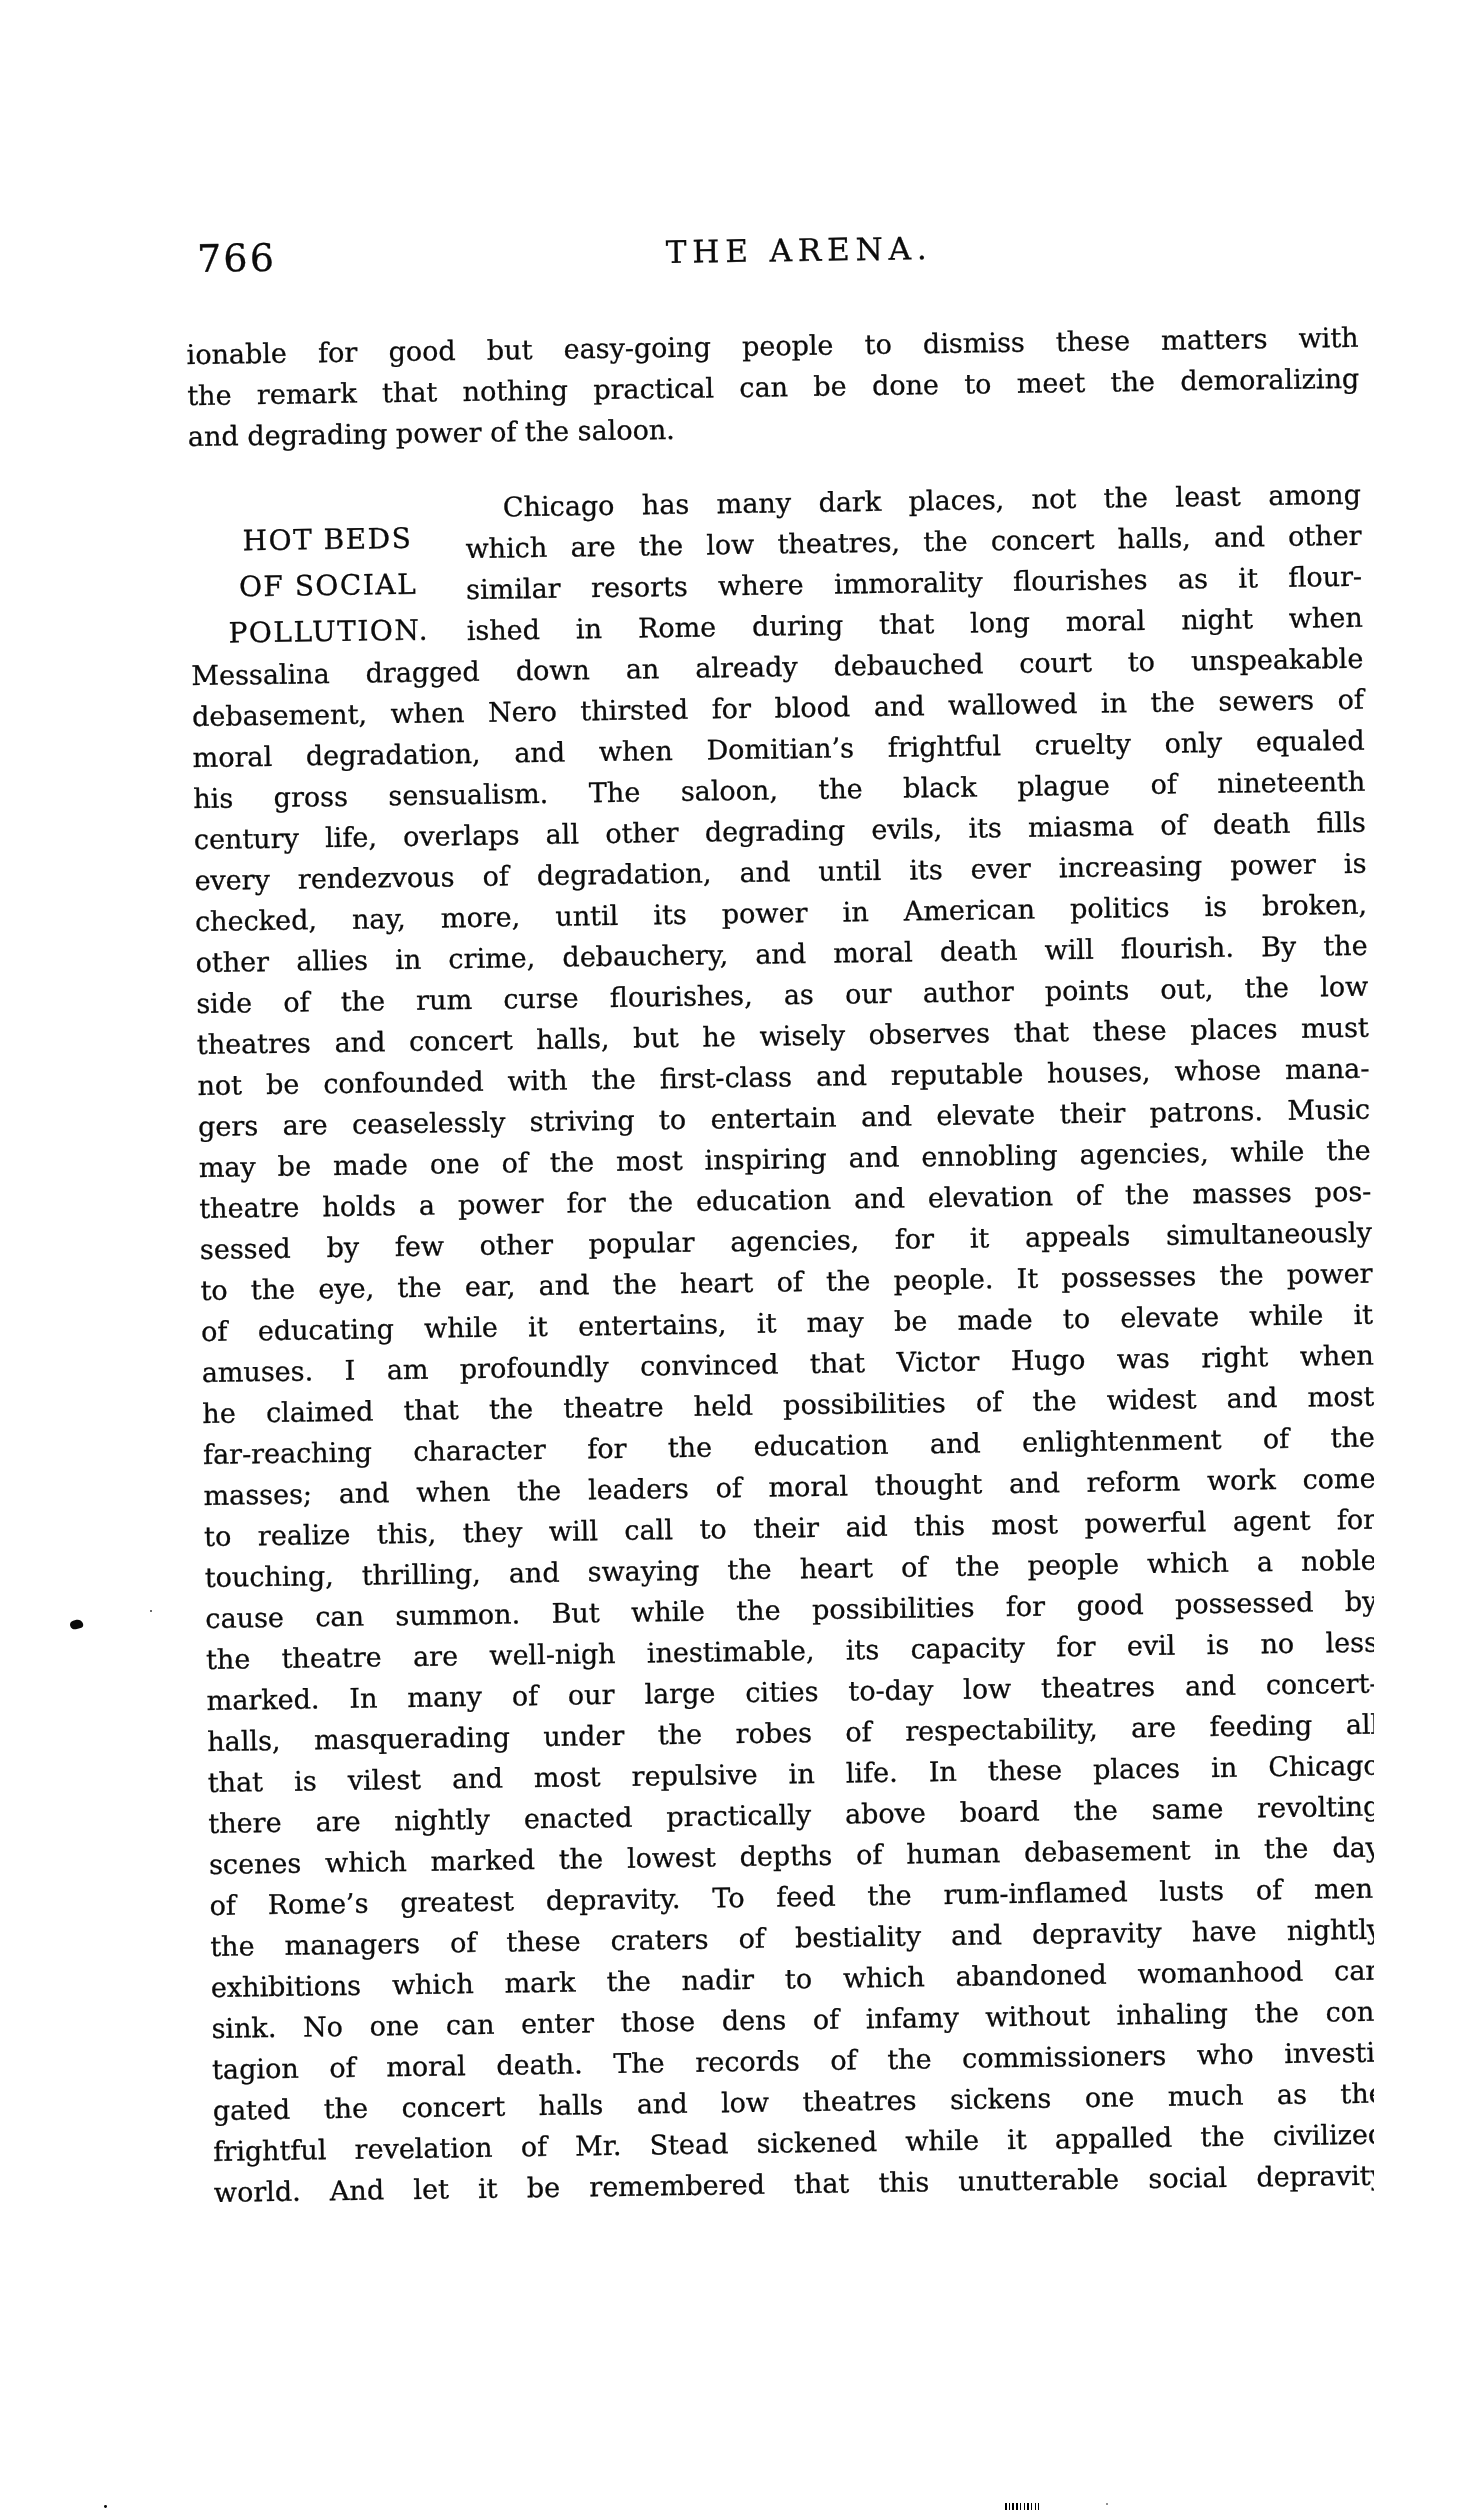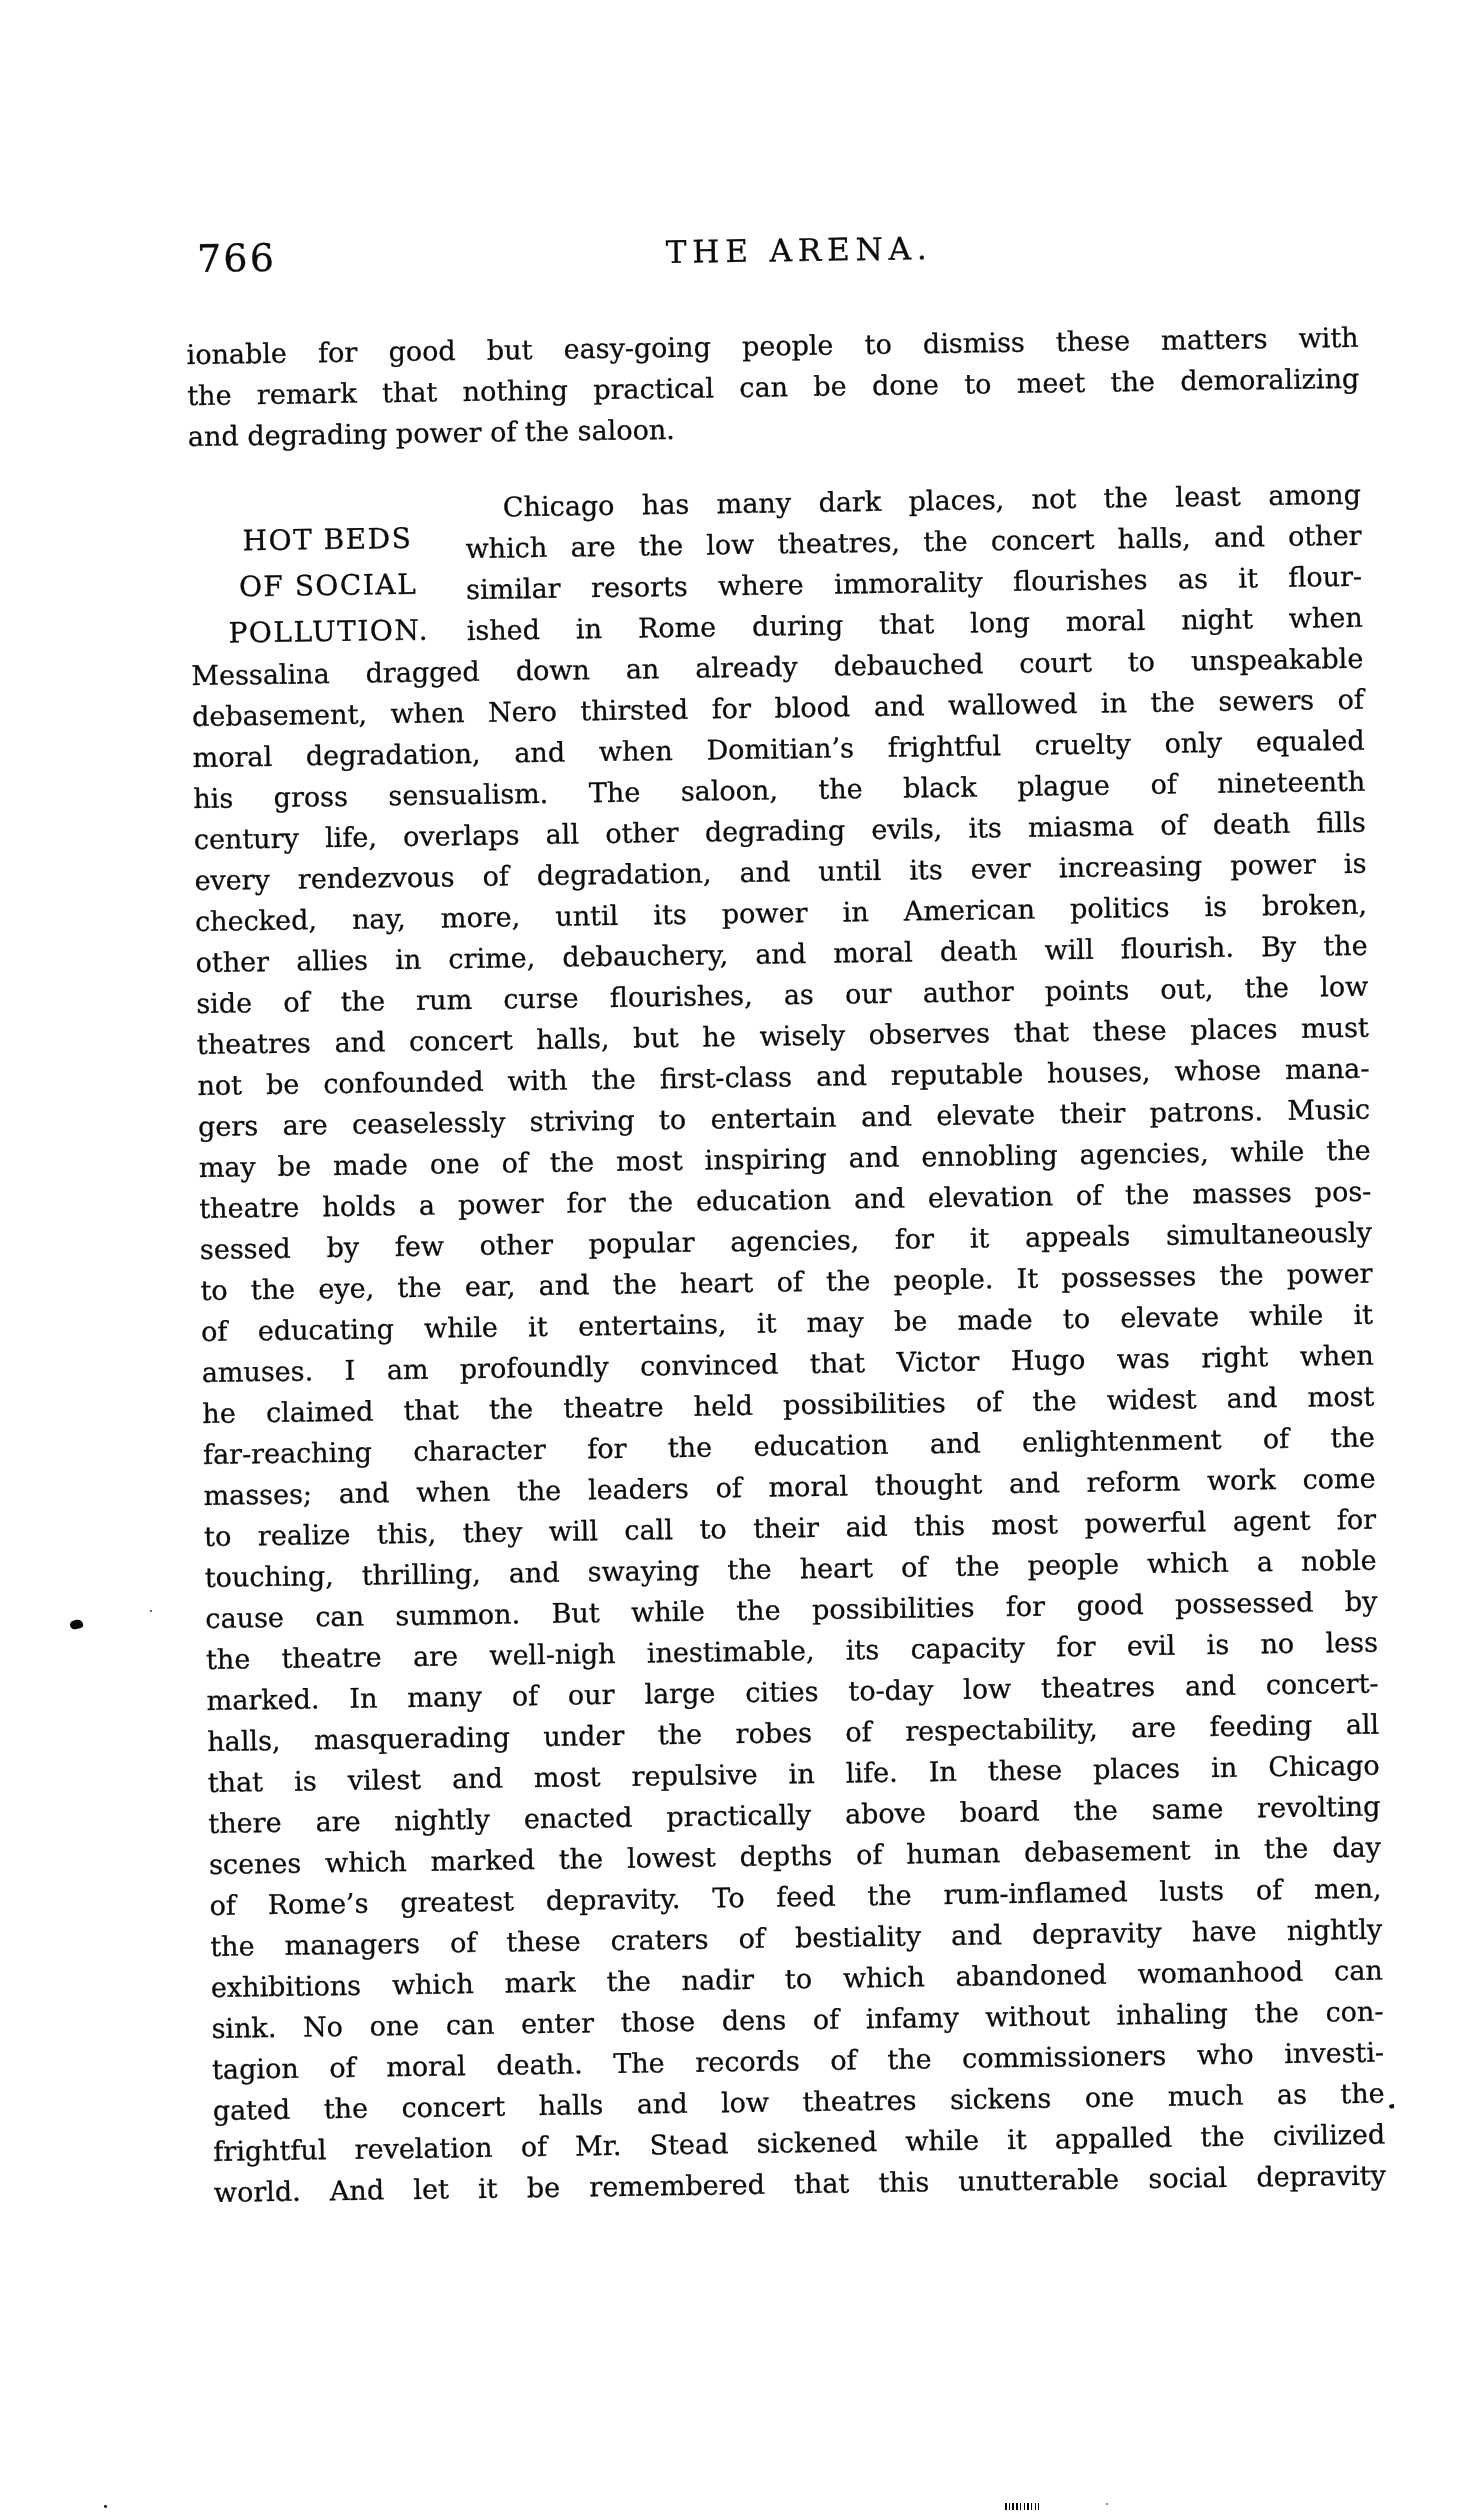--- a/index.html
+++ b/index.html
@@ -5,21 +5,20 @@
   html, body { margin: 0; padding: 0; background: #ffffff; }
 
   .page {
     position: relative;
     width: 1374px;
     height: 2512px;
     background: #ffffff;
     overflow: hidden;
     font-family: "DejaVu Serif", "Liberation Serif", serif;
     color: #0c0c0c;
-    padding-left: 20px;
     -webkit-text-stroke: 0.3px #0c0c0c; 
   }
 
   
   .content {
     position: absolute;
     left: 0; top: 0;
     width: 1478px;
     transform: rotate(-0.85deg);
     transform-origin: 739px 1248px;

